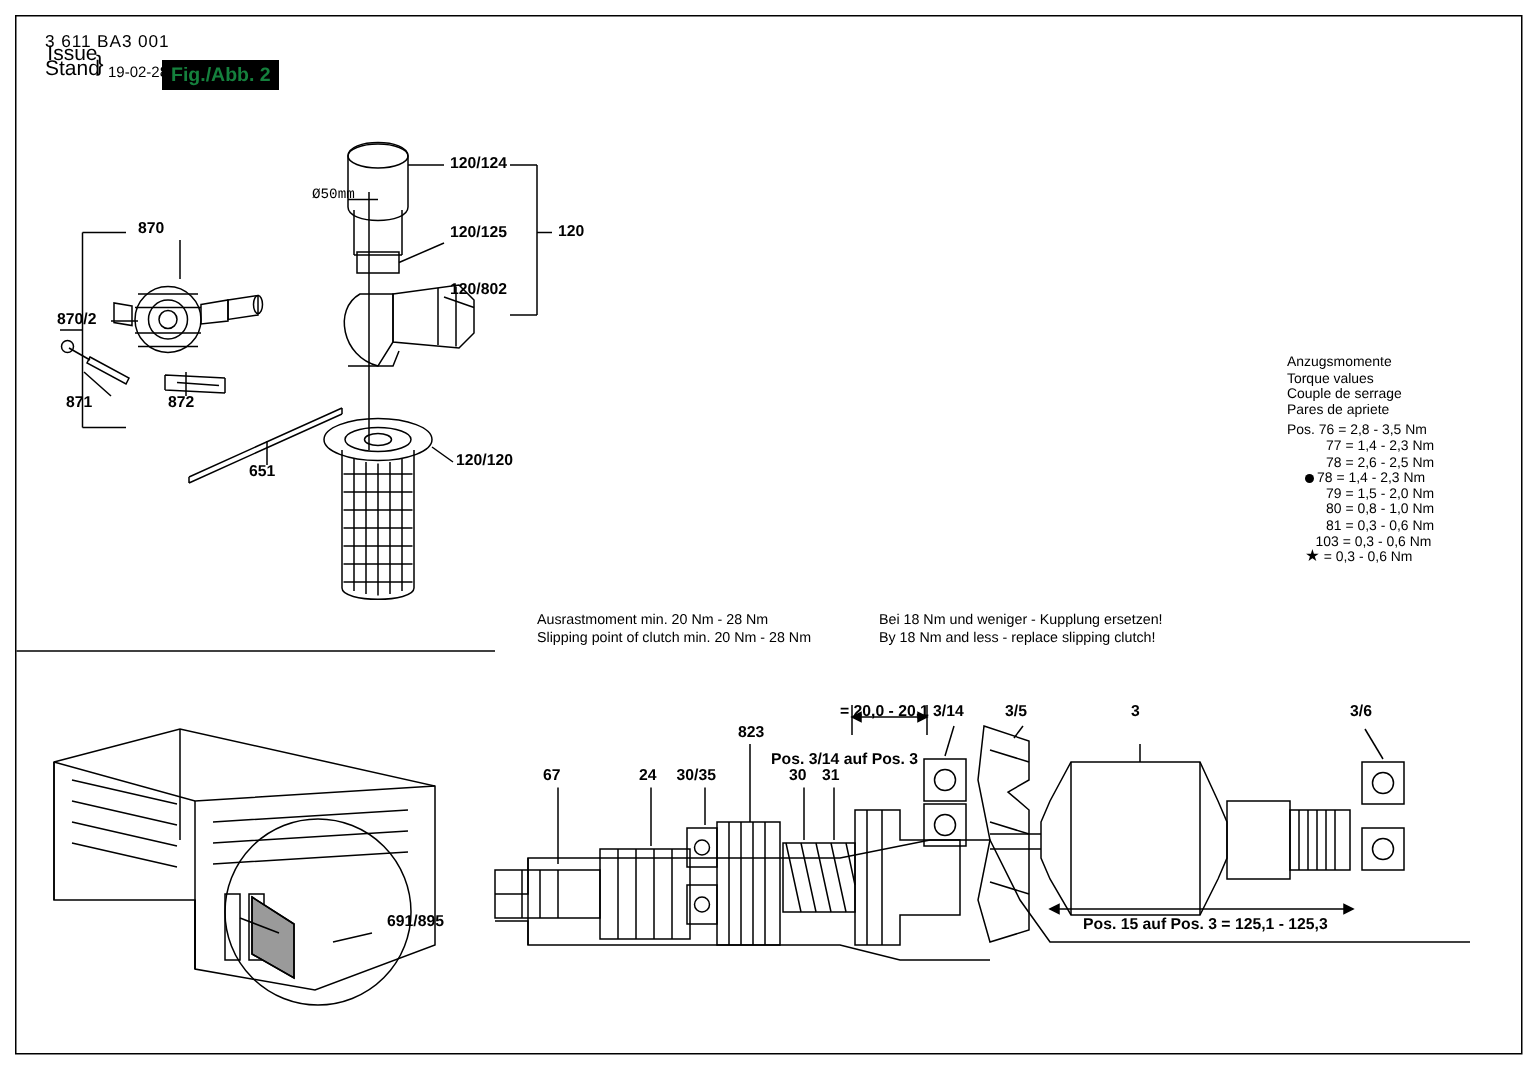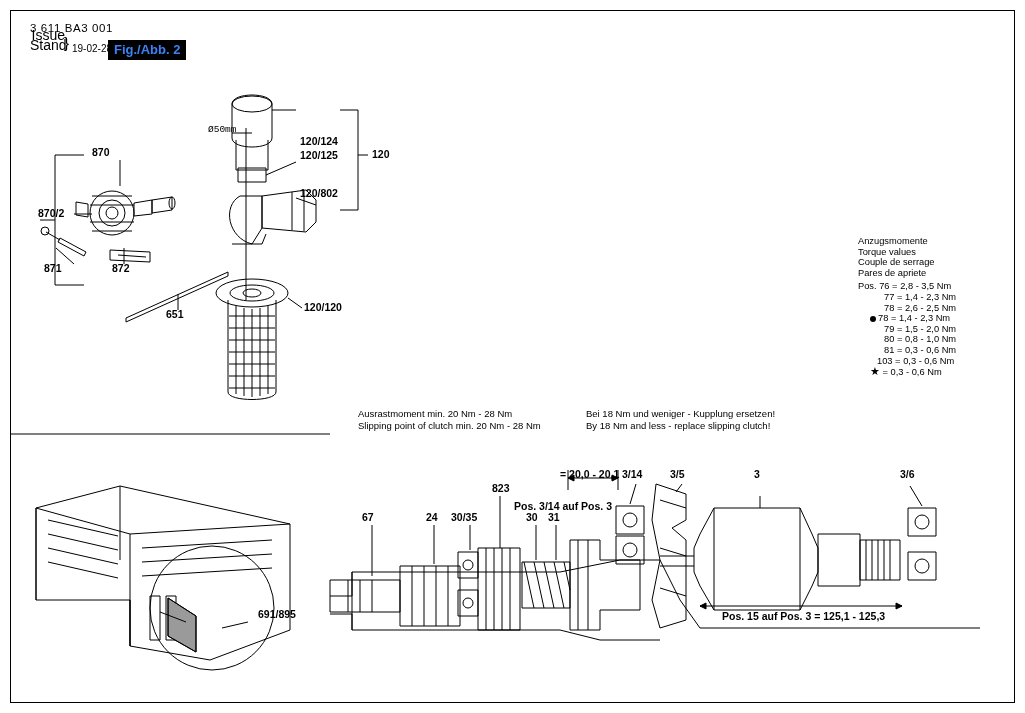--- a/index.html
+++ b/index.html
@@ -3,21 +3,21 @@
 <meta charset="utf-8">
 <style>
   html,body{margin:0;padding:0;background:#fff;}
   body{width:1025px;height:713px;position:relative;font-family:"Liberation Sans",sans-serif;color:#000;overflow:hidden;}
   .page{position:absolute;left:0;top:0;width:1025px;height:713px;}
   .frame{position:absolute;left:10px;top:10px;width:1005px;height:693px;border:1px solid #000;box-sizing:border-box;}
   .hdr-id{position:absolute;left:30px;top:22px;font-size:11.5px;letter-spacing:.6px;}
   .hdr-issue{position:absolute;left:30px;top:30px;font-size:14px;line-height:10px;text-align:center;}
   .hdr-brace{position:absolute;left:64px;top:37px;font-size:15px;line-height:12px;}
   .hdr-date{position:absolute;left:72px;top:43px;font-size:10px;}
-  .hdr-fig{position:absolute;left:108px;top:40px;background:#000;color:#3b82f6;font-weight:bold;font-size:13px;padding:2px 6px 3px 6px;}
+  .hdr-fig{position:absolute;left:108px;top:40px;background:#000;color:#15803d;font-weight:bold;font-size:13px;padding:2px 6px 3px 6px;}
 
   .lbl{position:absolute;font-size:10.5px;font-weight:bold;white-space:nowrap;}
   .lbl.small{font-weight:normal;font-size:9.5px;}
 
   svg{position:absolute;left:0;top:0;overflow:visible;}
 
   .torque{position:absolute;left:858px;top:236px;font-size:9.3px;line-height:10.6px;white-space:nowrap;}
   .mods{position:absolute;left:886px;top:642px;font-size:9.3px;line-height:10.6px;white-space:nowrap;}
   .note1{position:absolute;left:358px;top:408px;font-size:9.5px;line-height:11.5px;white-space:nowrap;}
   .note2{position:absolute;left:586px;top:408px;font-size:9.5px;line-height:11.5px;white-space:nowrap;}
@@ -191,21 +191,21 @@
       <line x1="910" y1="486" x2="922" y2="506"></line>
     </g>
   </svg>
 
   <div class="lbl" style="left:92px;top:146px;">870</div>
   <div class="lbl" style="left:38px;top:207px;">870/2</div>
   <div class="lbl" style="left:44px;top:262px;">871</div>
   <div class="lbl" style="left:112px;top:262px;">872</div>
   <div class="lbl" style="left:166px;top:308px;">651</div>
   <div class="lbl small" style="left:208px;top:124px;font-family:Liberation Mono, monospace;">Ø50mm</div>
-  <div class="lbl" style="left:300px;top:103px;margin-top:32px;">120/124</div>
+  <div class="lbl" style="left:300px;top:103px;">120/124</div>
   <div class="lbl" style="left:300px;top:149px;">120/125</div>
   <div class="lbl" style="left:300px;top:187px;">120/802</div>
   <div class="lbl" style="left:304px;top:301px;">120/120</div>
   <div class="lbl" style="left:372px;top:148px;">120</div>
 
   <div class="torque">
     <div>Anzugsmomente</div>
     <div>Torque values</div>
     <div>Couple de serrage</div>
     <div>Pares de apriete</div>

